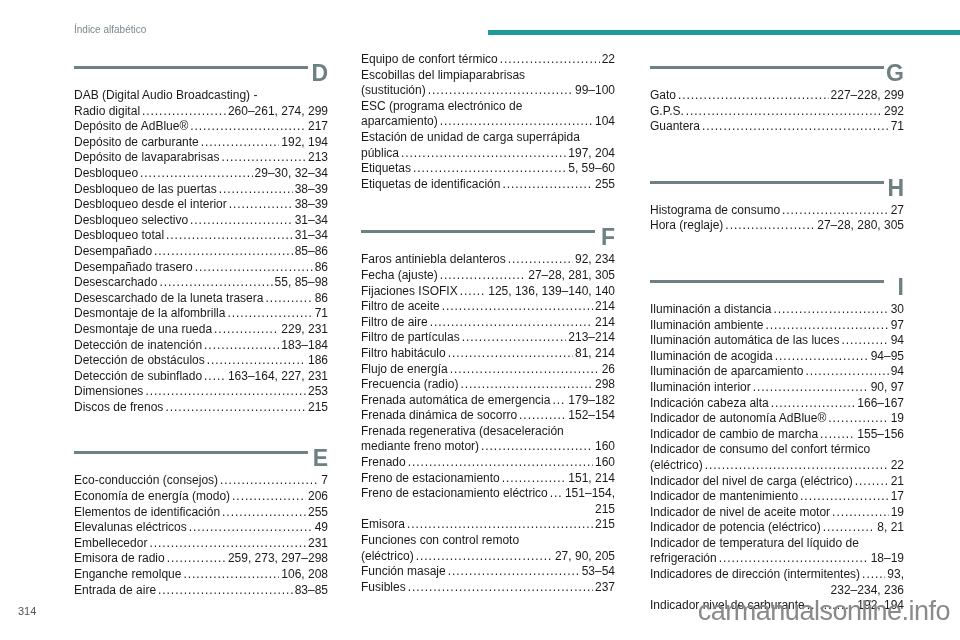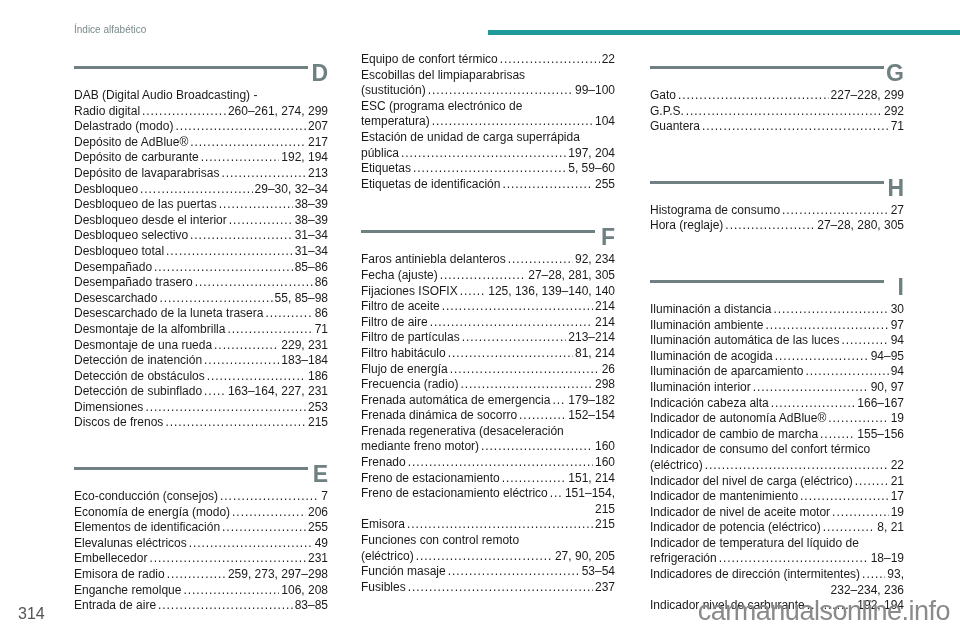--- a/index.html
+++ b/index.html
@@ -12,21 +12,21 @@
   .sec-head { position: relative; height: 30px; }
   .sec-line { position: absolute; left: 0; top: 8px; width: 234px; height: 3px; background: #6f8082; }
   .sec-letter { position: absolute; right: 0; top: 3px; font-size: 23px; font-weight: bold; color: #6f8082; line-height: 24px; }
   .entry { font-size: 12px; line-height: 15.6px; white-space: nowrap; }
   .entry .row { display: flex; align-items: baseline; }
   .entry .label { flex: 0 0 auto; }
   .entry .dots { flex: 1 1 auto; overflow: hidden; margin: 0 2px; letter-spacing: 0.5px; }
   .entry .dots::before { content: ". . . . . . . . . . . . . . . . . . . . . . . . . . . . . . . . . . . . . . . . . . . . . . . . . . . . . . . . . . . . . . . . . . . . . . . . . . . . . . . . . . . . . . . . . . . . . . . . . . . . . . . . . . . . . . . . . . . . . . . . . . . . . . . . . . . . . ."; letter-spacing: -1.2px; }
   .entry .pages { flex: 0 0 auto; }
   .entry .cont { text-align: right; }
-  .page-num { position: absolute; left: 18px; top: 605px; font-size: 16px; color: #555; }
+  .page-num { position: absolute; left: 18px; top: 605px; font-size: 11px; color: #555; }
   .watermark { position: absolute; right: 10px; top: 596px; font-size: 27px; color: #8a8a8a; letter-spacing: -0.5px; text-align: center; }
 </style>
 </head>
 <body>
 
 <div>
   <div class="header-title">Índice alfabético</div>
   <div class="header-bar"></div>
 </div>
 
@@ -39,27 +39,20 @@
       <div class="entry">
         <div>DAB (Digital Audio Broadcasting) -</div>
         <div class="row">
           <span class="label">Radio digital</span>
           <span class="dots"></span>
           <span class="pages">260–261, 274, 299</span>
         </div>
       </div>
       <div class="entry">
         <div class="row">
-          <span class="label">Delastrado (modo)</span>
-          <span class="dots"></span>
-          <span class="pages">207</span>
-        </div>
-      </div>
-      <div class="entry">
-        <div class="row">
           <span class="label">Depósito de AdBlue®</span>
           <span class="dots"></span>
           <span class="pages">217</span>
         </div>
       </div>
       <div class="entry">
         <div class="row">
           <span class="label">Depósito de carburante</span>
           <span class="dots"></span>
           <span class="pages">192, 194</span>
@@ -262,21 +255,21 @@
         <div>Escobillas del limpiaparabrisas</div>
         <div class="row">
           <span class="label">(sustitución)</span>
           <span class="dots"></span>
           <span class="pages">99–100</span>
         </div>
       </div>
       <div class="entry">
         <div>ESC (programa electrónico de</div>
         <div class="row">
-          <span class="label">temperatura)</span>
+          <span class="label">aparcamiento)</span>
           <span class="dots"></span>
           <span class="pages">104</span>
         </div>
       </div>
       <div class="entry">
         <div>Estación de unidad de carga superrápida</div>
         <div class="row">
           <span class="label">pública</span>
           <span class="dots"></span>
           <span class="pages">197, 204</span>

